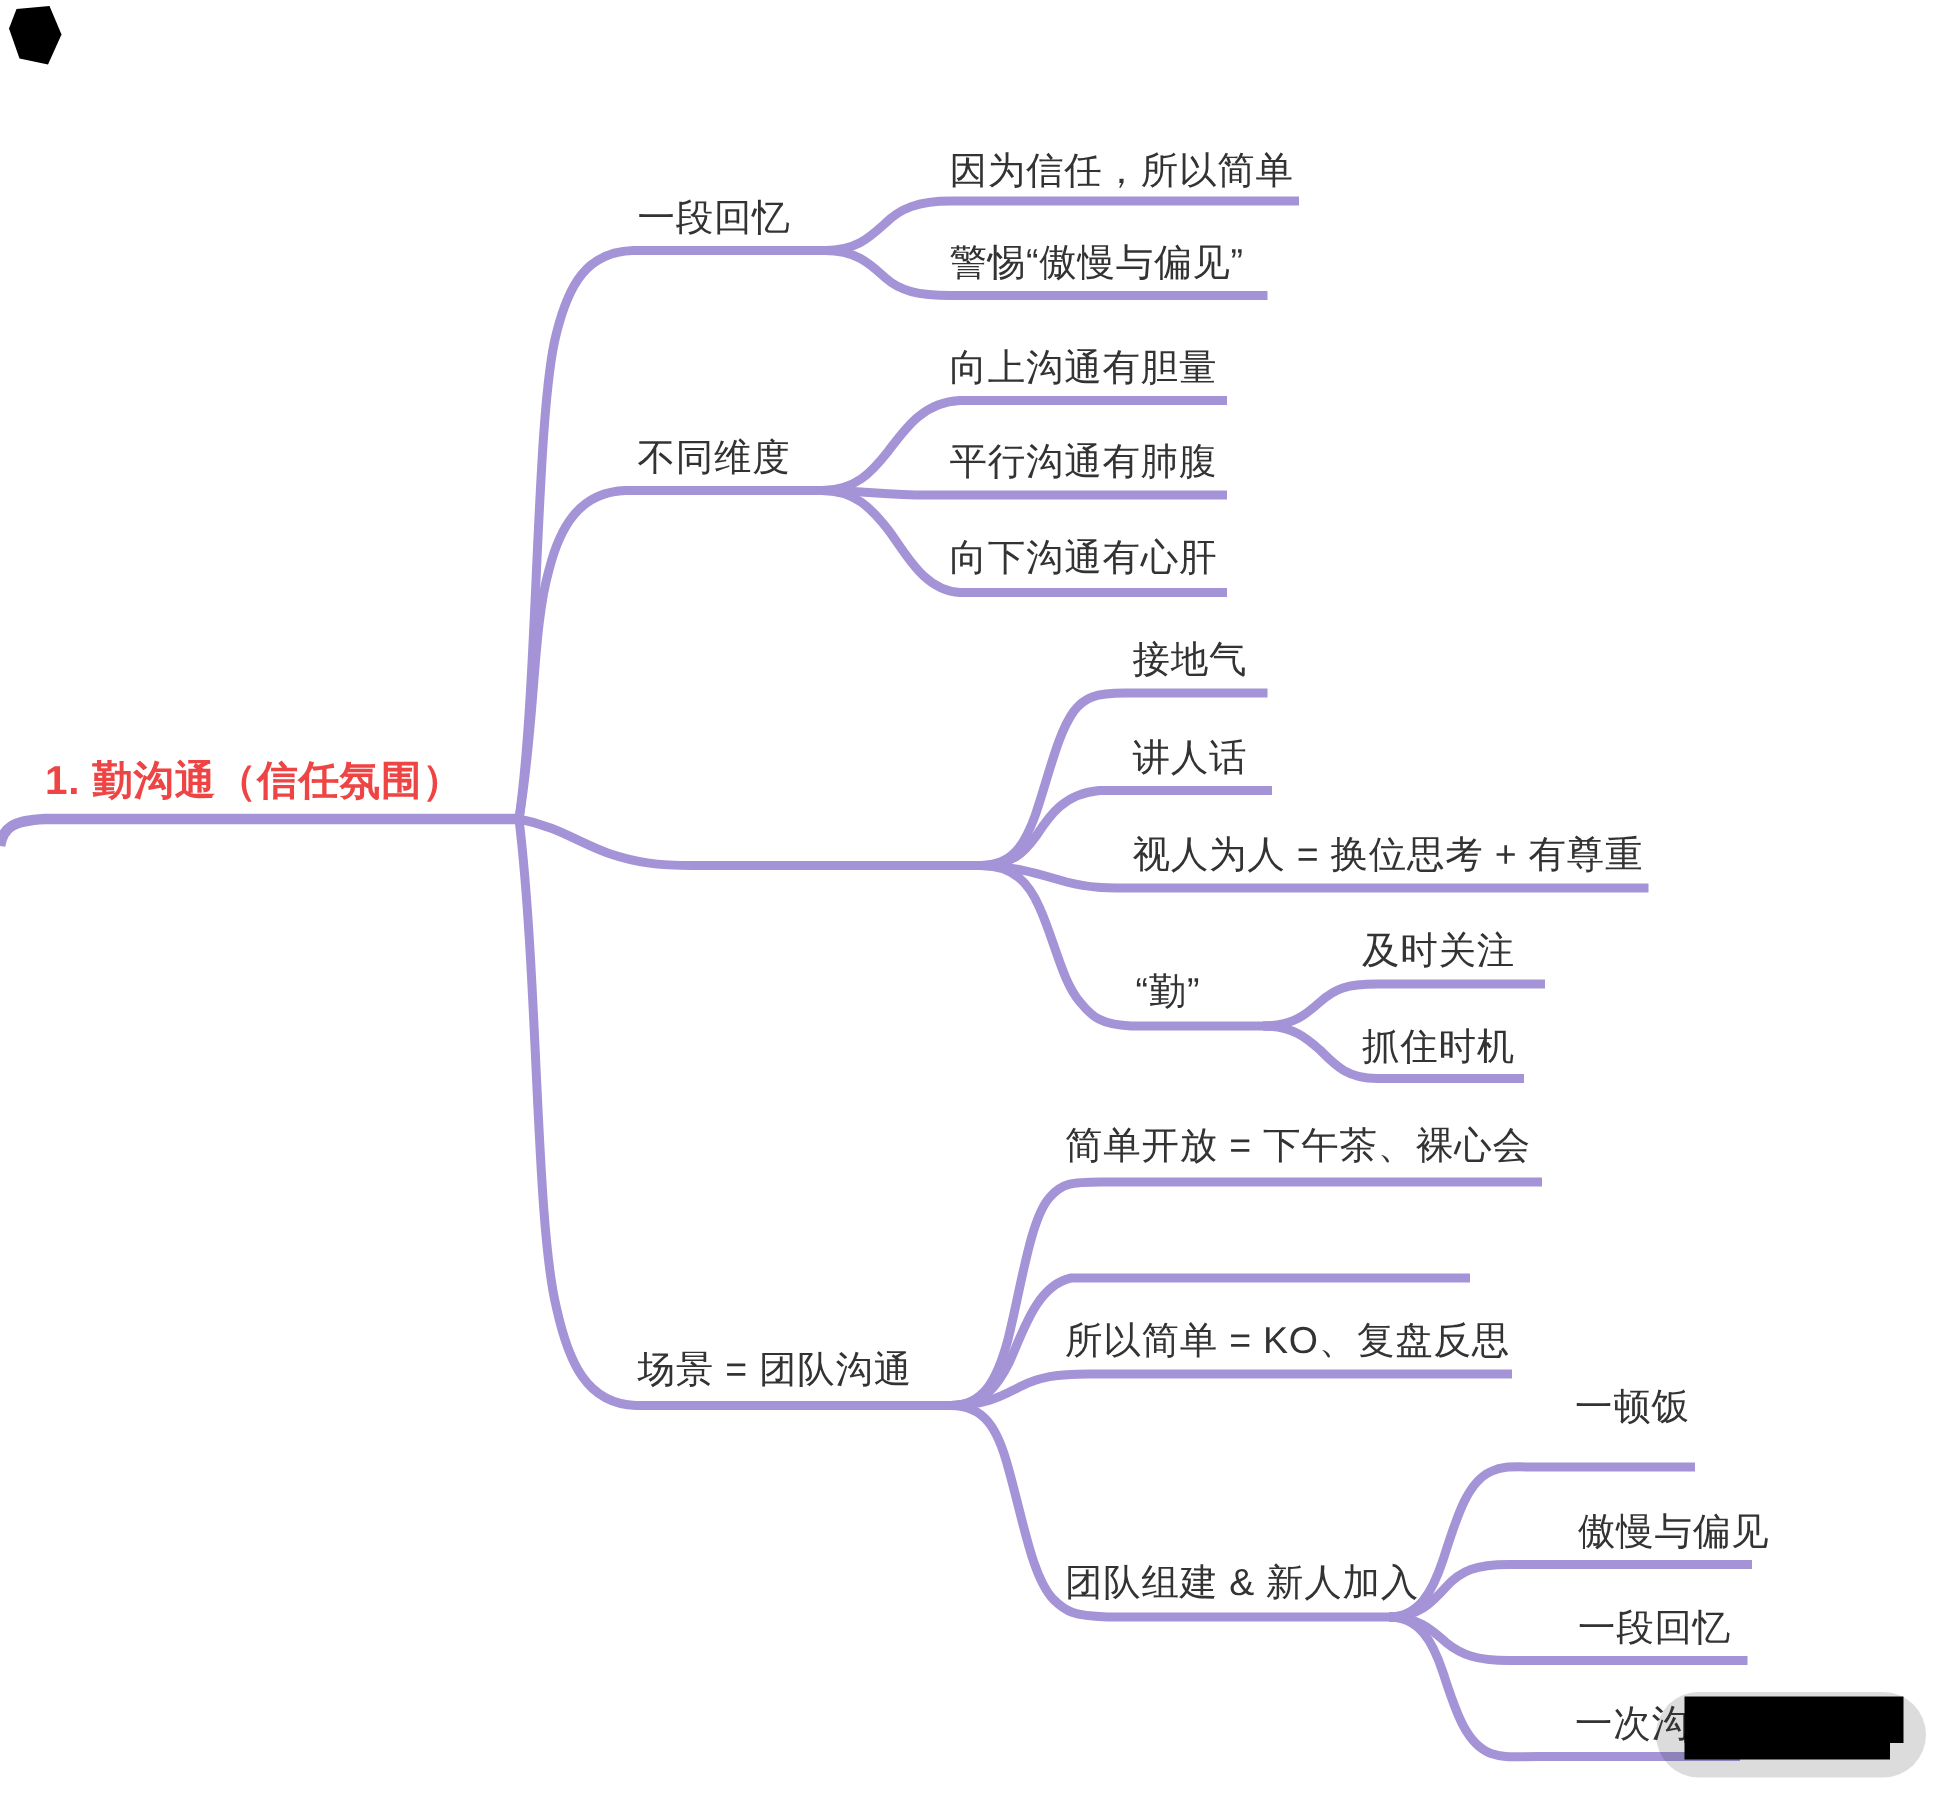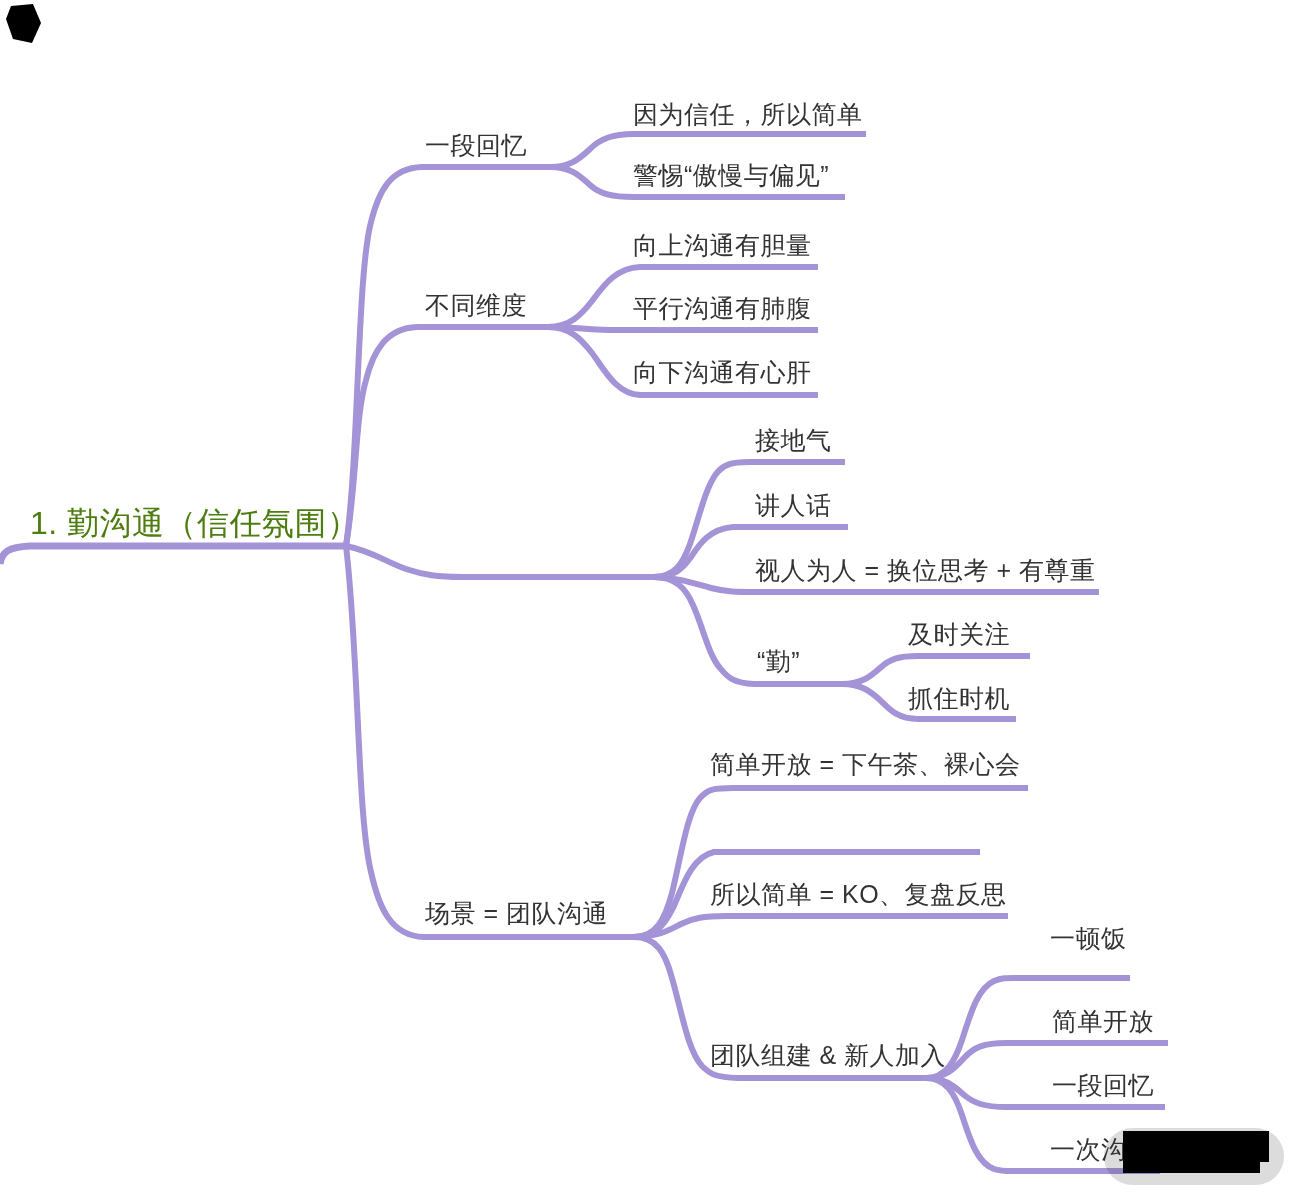--- a/index.html
+++ b/index.html
@@ -15,23 +15,23 @@
     position:absolute;
     z-index:3;
     white-space:nowrap;
     font-size:25px;
     line-height:1.2;
     color:#333333;
     letter-spacing:0.5px;
     text-align:center;
   }
   .node.root{
-    font-size:32px;
-    font-weight:400;
-    color:#4d7c0f;
+    font-size:27px;
+    font-weight:700;
+    color:#ef4444;
   }
   .capsule{
     position:absolute;
     z-index:2;
     left:1104px;top:1128px;
     width:180px;height:57px;
     border-radius:29px;
     background:rgba(40,40,40,0.16);
   }
   .redact{position:absolute;background:#000;z-index:4;}
@@ -94,21 +94,21 @@
   <div class="node" style="left:755px;top:490px">讲人话</div>
   <div class="node" style="left:755px;top:555px">视人为人 = 换位思考 + 有尊重</div>
   <div class="node" style="left:757px;top:646px">“勤”</div>
   <div class="node" style="left:908px;top:619px">及时关注</div>
   <div class="node" style="left:908px;top:683px">抓住时机</div>
 
   <div class="node" style="left:710px;top:749px">简单开放 = 下午茶、裸心会</div>
   <div class="node" style="left:710px;top:879px">所以简单 = KO、复盘反思</div>
   <div class="node" style="left:710px;top:1040px">团队组建 &amp; 新人加入</div>
   <div class="node" style="left:1050px;top:923px">一顿饭</div>
-  <div class="node" style="left:1052px;top:1006px">简单开放</div>
+  <div class="node" style="left:1052px;top:1006px">傲慢与偏见</div>
   <div class="node" style="left:1052px;top:1070px">一段回忆</div>
   <div class="node" style="left:1050px;top:1134px">一次沟通</div>
 
   <div class="capsule"></div>
   <div class="redact r1"></div>
   <div class="redact r2"></div>
 
 </div>
 
 </body></html>

